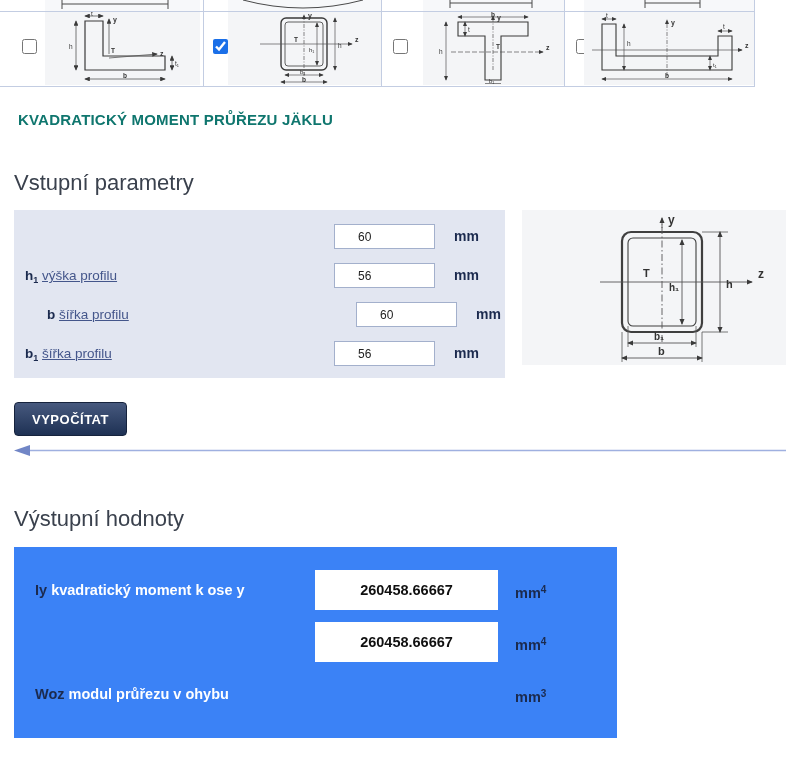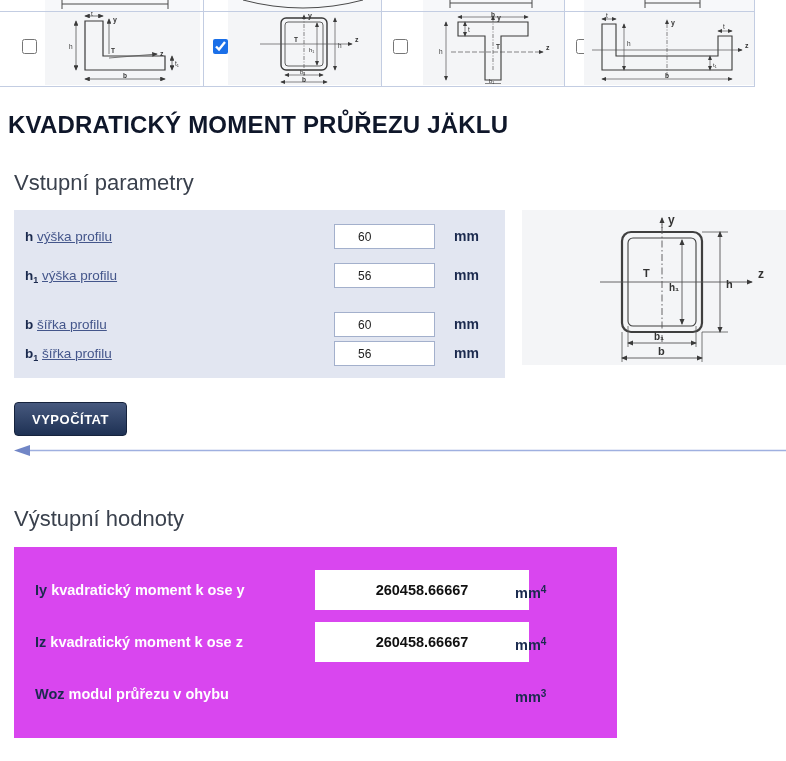--- a/index.html
+++ b/index.html
@@ -14,22 +14,22 @@
   .ptable .vline { position:absolute; top:0; width:1px; height:87px; background:#c3cde2; }
   .imgblock { position:absolute; background:#f4f5f7; }
   .cutblock { position:absolute; top:0; height:11px; background:#f7f8fa; }
   .pcheck {
     position:absolute; width:15px; height:15px; accent-color:#1a6fe8; cursor:pointer;
   }
   .cutsvg { position:absolute; left:0; top:0; }
   svg text { font-family:"Liberation Sans", sans-serif; fill:#333; }
   
   .title {
-    position:absolute; left:8px; top:111px; font-size:24px; font-weight:bold;
-    color:#0f172a; letter-spacing:.2px;
+    position:absolute; left:18px; top:111px; font-size:15px; font-weight:bold;
+    color:#0f766e; letter-spacing:.2px;
   }
   .h2 { position:absolute; left:14px; font-size:22px; font-weight:400; color:#3a414d; }
   .h2.inp { top:170px; }
   .h2.out { top:506px; }
   
   .input-panel { position:absolute; left:14px; top:210px; width:491px; height:168px; background:#e2e6f1; }
   .irow { position:absolute; left:0; width:100%; height:27px; }
   .irow .lab { position:absolute; left:11px; top:0; line-height:27px; font-size:13.5px; color:#1b2a4e; }
   .irow .sym { font-weight:bold; color:#1b2a4e; }
   .irow sub { font-size:9px; font-weight:bold; color:#1b2a4e; vertical-align:-3px; }
@@ -45,26 +45,26 @@
   
   .calc-btn {
     position:absolute; left:14px; top:402px; width:113px; height:34px;
     background:linear-gradient(#47597e, #1e3154); border:1px solid #16233d; border-radius:4px;
     color:#fff; font-family:"Liberation Sans",sans-serif; font-size:13px; font-weight:bold;
     letter-spacing:.5px; cursor:pointer;
   }
   
   .scroll-arrow { position:absolute; left:0; top:443px; width:786px; height:13px; }
   
-  .output-box { position:absolute; left:14px; top:547px; width:603px; height:191px; background:#d946ef;padding-left:16px; }
+  .output-box { position:absolute; left:14px; top:547px; width:603px; height:191px; background:#3b82f6;padding-left:16px; }
   .orow { position:absolute; left:0; width:100%; height:40px; }
   .orow .olab { position:absolute; left:21px; top:0; line-height:40px; font-size:14.5px; font-weight:bold; color:#fff; }
   .orow .osym { color:#1b2a4e; }
   .orow .oval {
-    position:absolute; left:301px; top:0; width:214px; height:40px; background:#fff;
+    position:absolute; left:301px; top:0; width:183px; height:40px; background:#fff;
     text-align:center; line-height:40px; font-size:14.5px; font-weight:bold; color:#101010;
   }
   .orow .ounit { position:absolute; left:501px; top:0; line-height:40px; font-size:14.5px; font-weight:bold; color:#1b2a4e; }
   .orow sup { font-size:10px; vertical-align:5px; }
 </style>
 </head>
 <body>
 
 <div class="stage">
 
@@ -183,30 +183,29 @@
         <text x="81" y="66" font-size="6.5" font-weight="bold">b</text>
       </svg>
     </div>
   </div>
 
   <h1 class="title">KVADRATICKÝ MOMENT PRŮŘEZU JÄKLU</h1>
   <h2 class="h2 inp">Vstupní parametry</h2>
 
   <div class="input-panel">
     <div class="irow" style="top:13px;">
-      <span class="lab"><span class="sym">h</span><sub></sub> <a>výška profilu</a></span>
       <input type="text" value="60" style="">
       <span class="unit">mm</span>
     </div>
     <div class="irow" style="top:52px;">
       <span class="lab"><span class="sym">h</span><sub>1</sub> <a>výška profilu</a></span>
       <input type="text" value="56" style="">
       <span class="unit">mm</span>
     </div>
-    <div class="irow" style="top:101px;">
+    <div class="irow" style="top:91px;margin-left:22px;">
       <span class="lab"><span class="sym">b</span><sub></sub> <a>šířka profilu</a></span>
       <input type="text" value="60" style="">
       <span class="unit">mm</span>
     </div>
     <div class="irow" style="top:130px;">
       <span class="lab"><span class="sym">b</span><sub>1</sub> <a>šířka profilu</a></span>
       <input type="text" value="56" style="">
       <span class="unit">mm</span>
     </div>
   </div>
@@ -249,21 +248,20 @@
 
   <h2 class="h2 out">Výstupní hodnoty</h2>
 
   <div class="output-box">
     <div class="orow" style="top:23px;">
       <span class="olab"><span class="osym">Iy</span> <span>kvadratický moment k ose y</span></span>
       <div class="oval">260458.66667</div>
       <span class="ounit"><span>mm</span><sup>4</sup></span>
     </div>
     <div class="orow" style="top:75px;">
-      <span class="olab"><span class="osym">Iz</span> <span>kvadratický moment k ose z</span></span>
       <div class="oval">260458.66667</div>
       <span class="ounit"><span>mm</span><sup>4</sup></span>
     </div>
     <div class="orow" style="top:127px;">
       <span class="olab"><span class="osym">Woz</span> <span>modul průřezu v ohybu</span></span>
       <span class="ounit"><span>mm</span><sup>3</sup></span>
     </div>
   </div>
 
 </div>

